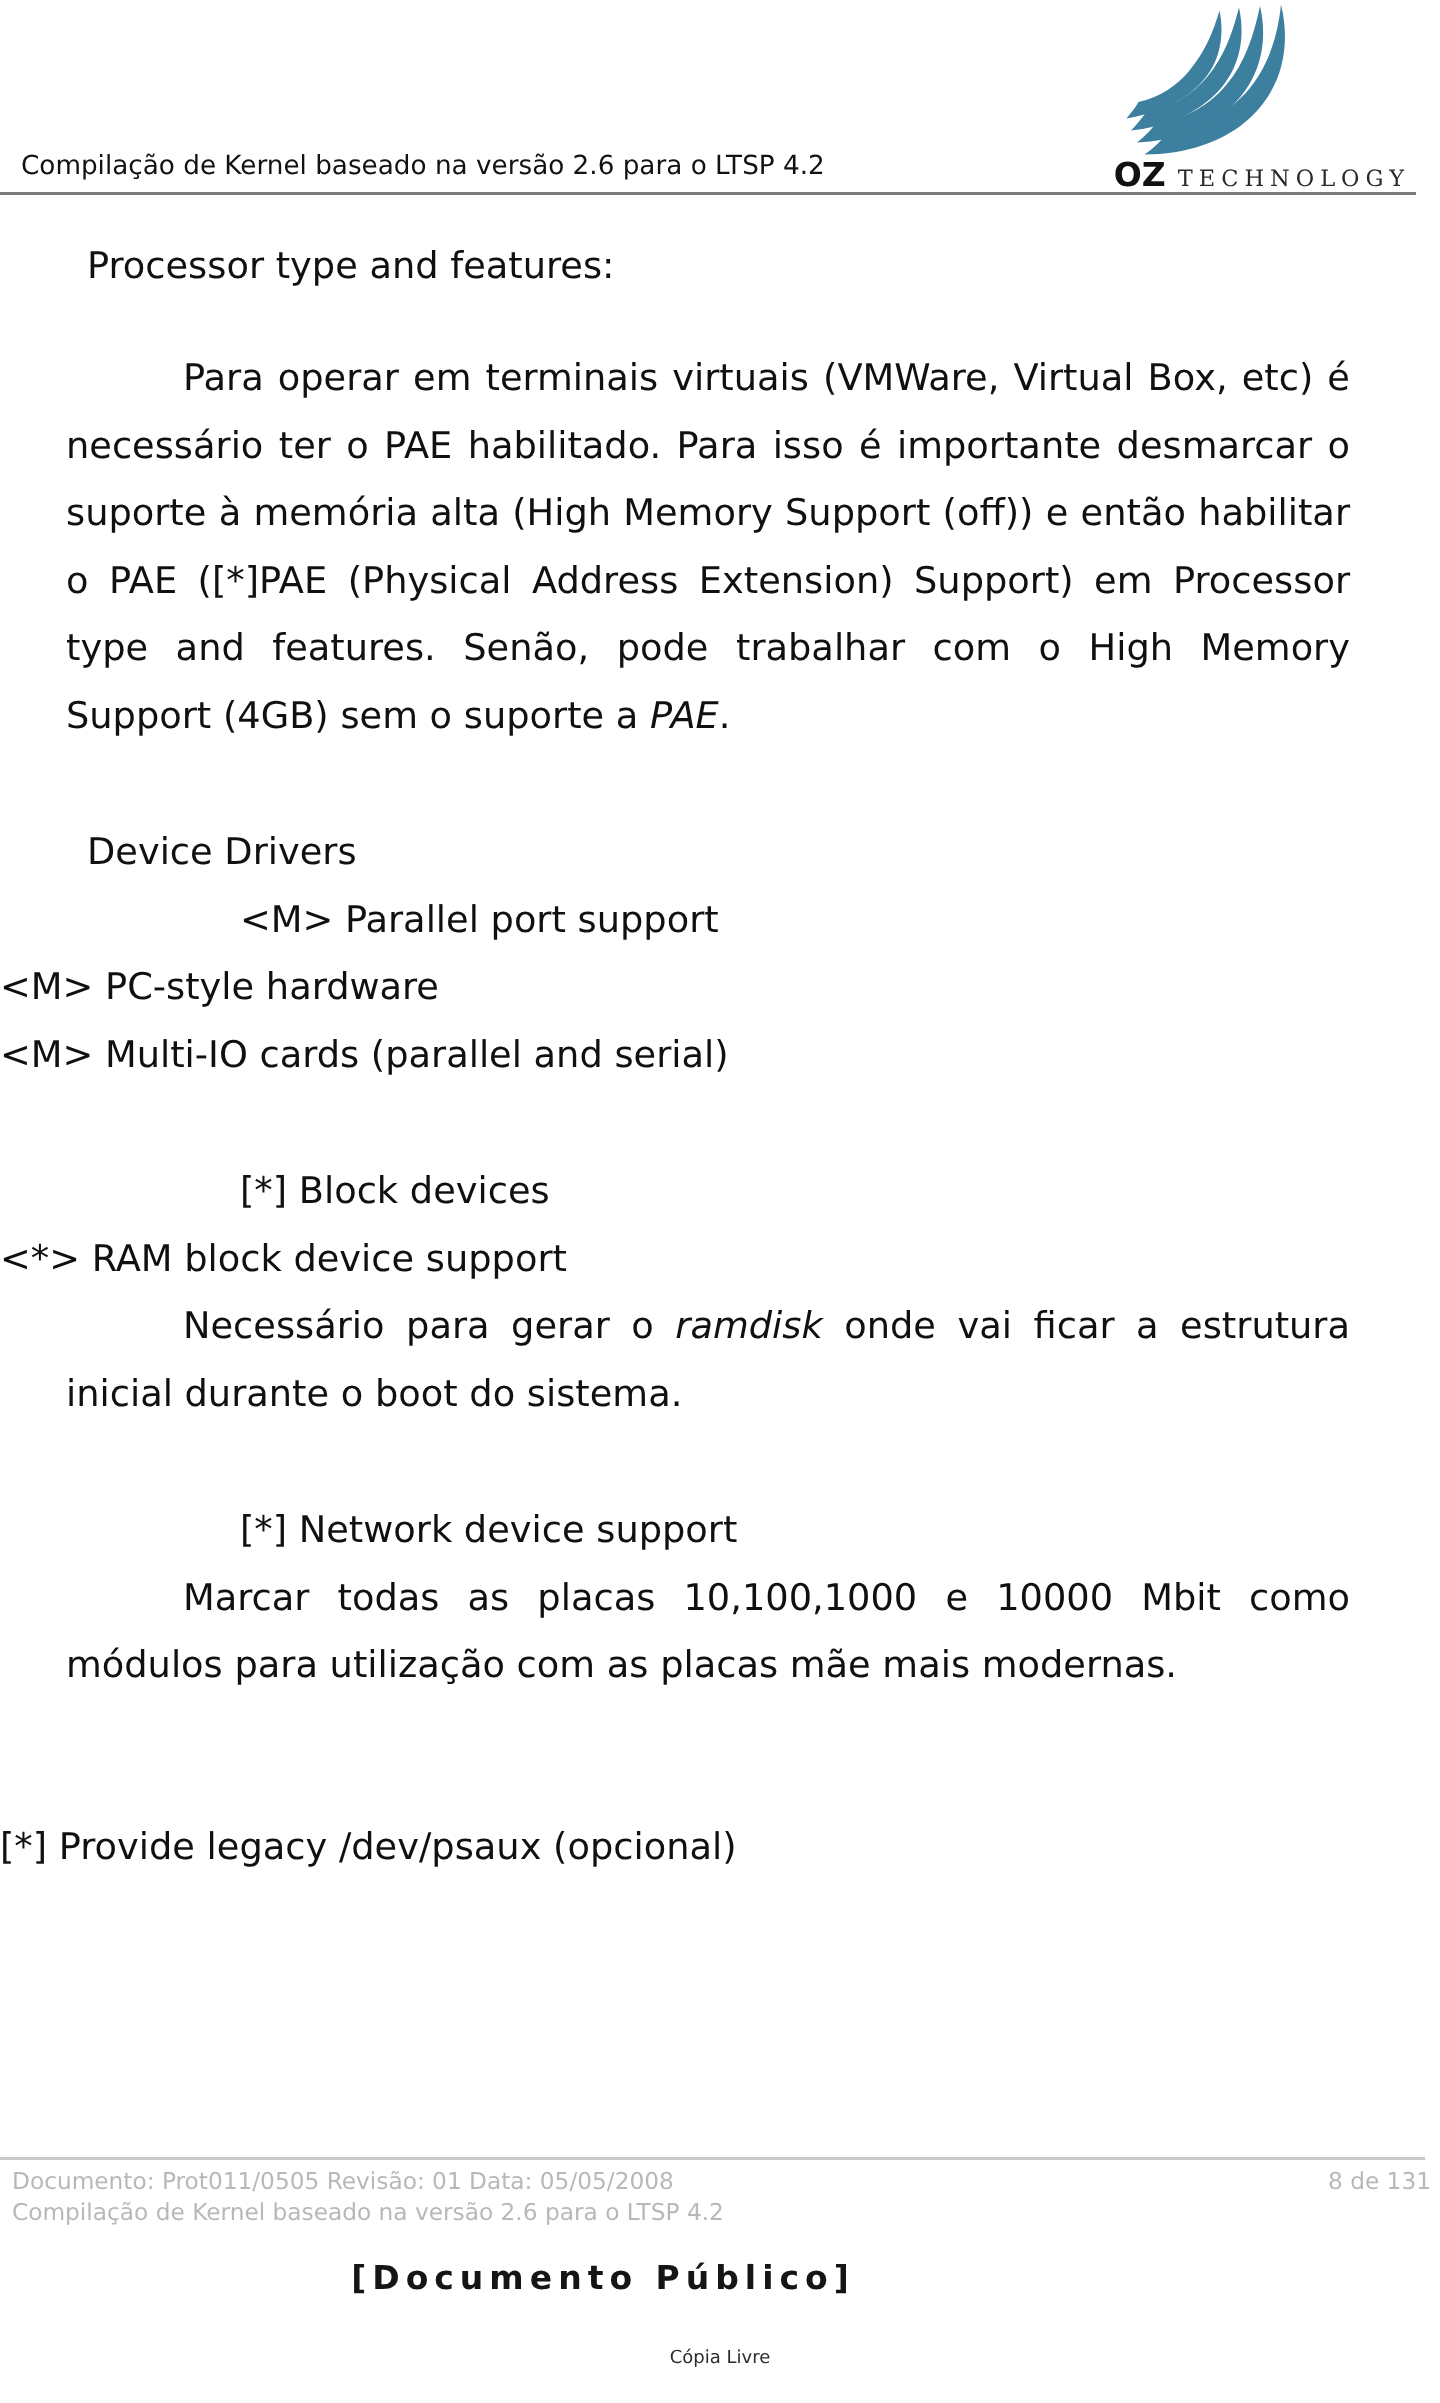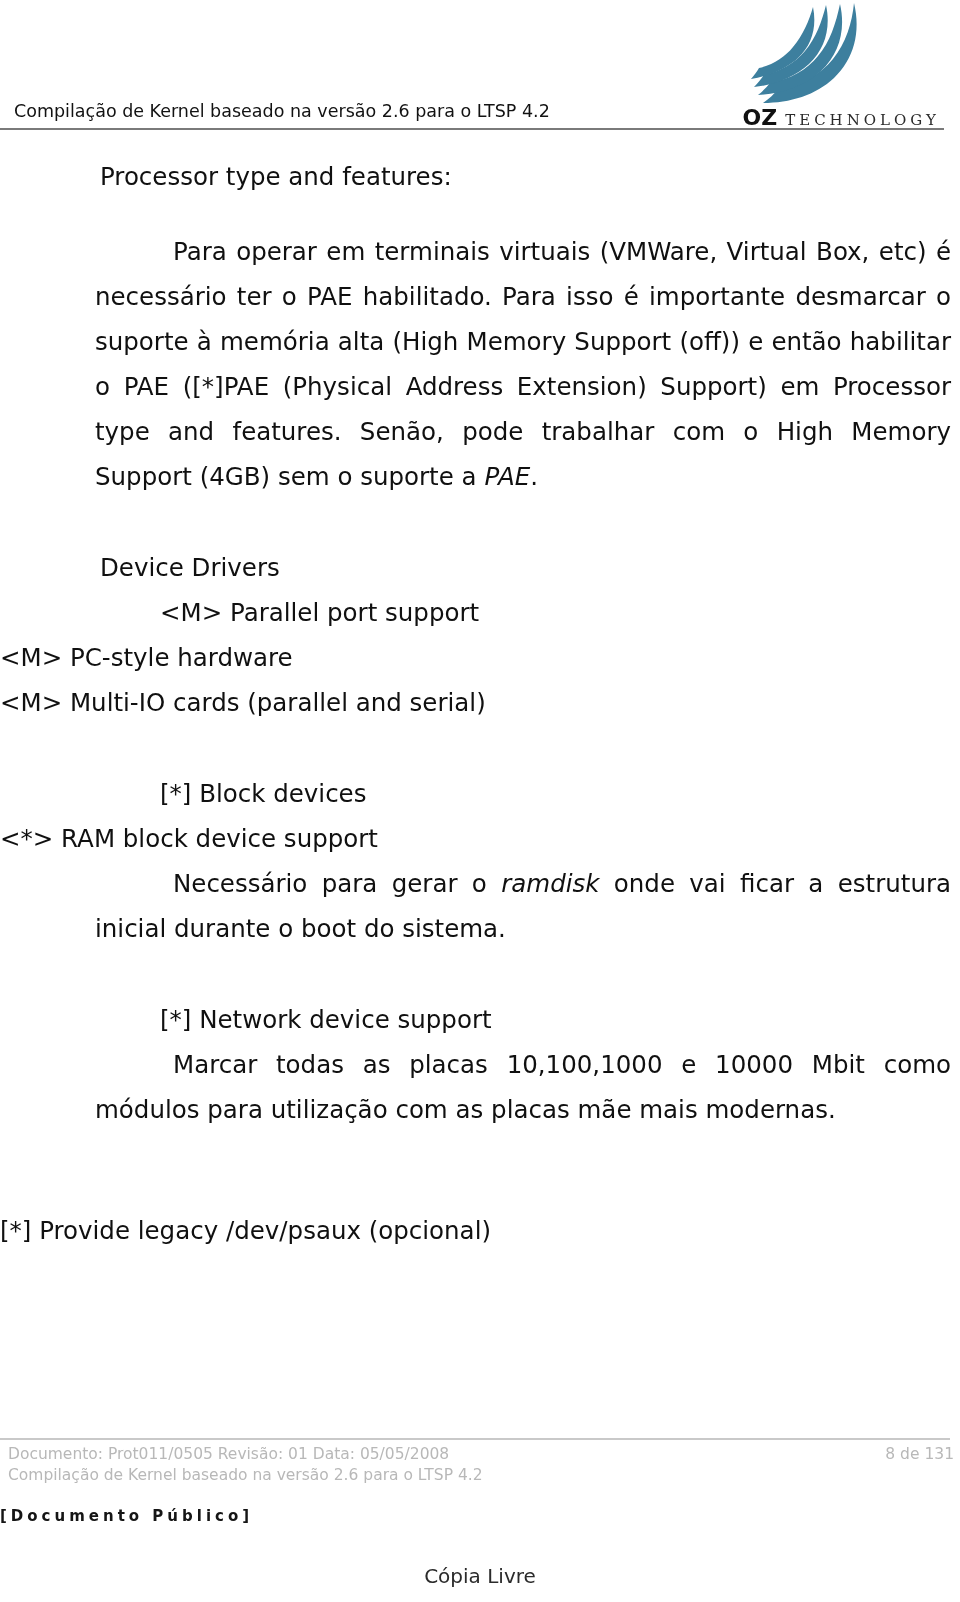--- a/index.html
+++ b/index.html
@@ -92,26 +92,26 @@
     white-space: nowrap;
   }
   .para {
     font-size: 24.5px;
     line-height: 45px;
     color: #101010;
     text-align: justify;
     text-justify: inter-word;
   }
 
-  .ind-0  { margin-left: 100px; }
+  .ind-0  { margin-left: 58px; }
   .ind-1  { margin-left: 160px; }
   .ind-2  { }
 
   .blk-paragraph {
-    margin-left: 95px;
+    margin-left: 44px;
     width: 856px;
   }
   .first-indent { display: inline-block; width: 78px; }
 
   em.it { font-style: italic; }
 
   .gap-sm { height: 14px; }
   .gap-md { height: 30px; }
   .gap-lg { height: 46px; }
 
@@ -147,33 +147,33 @@
     font-size: 15.5px;
     line-height: 21px;
     color: #b8b8b8;
     white-space: nowrap;
   }
   .footer-public {
     position: absolute;
     left: 0;
     top: 95px;
     width: 804px;
-    text-align: left;
-    font-size: 15px;
+    text-align: center;
+    font-size: 22px;
     font-weight: bold;
     letter-spacing: 4px;
     color: #151515;
   }
   .footer-copy {
     position: absolute;
     left: 0;
     top: 152px;
     width: 960px;
     text-align: center;
-    font-size: 20px;
+    font-size: 12px;
     color: #2b2b2b;
   }
 </style>
 </head>
 <body>
 
 <div class="page-header">
 
   <div class="header-logo">
     <svg class="swoosh" viewBox="0 0 140 108" xmlns="http://www.w3.org/2000/svg">

